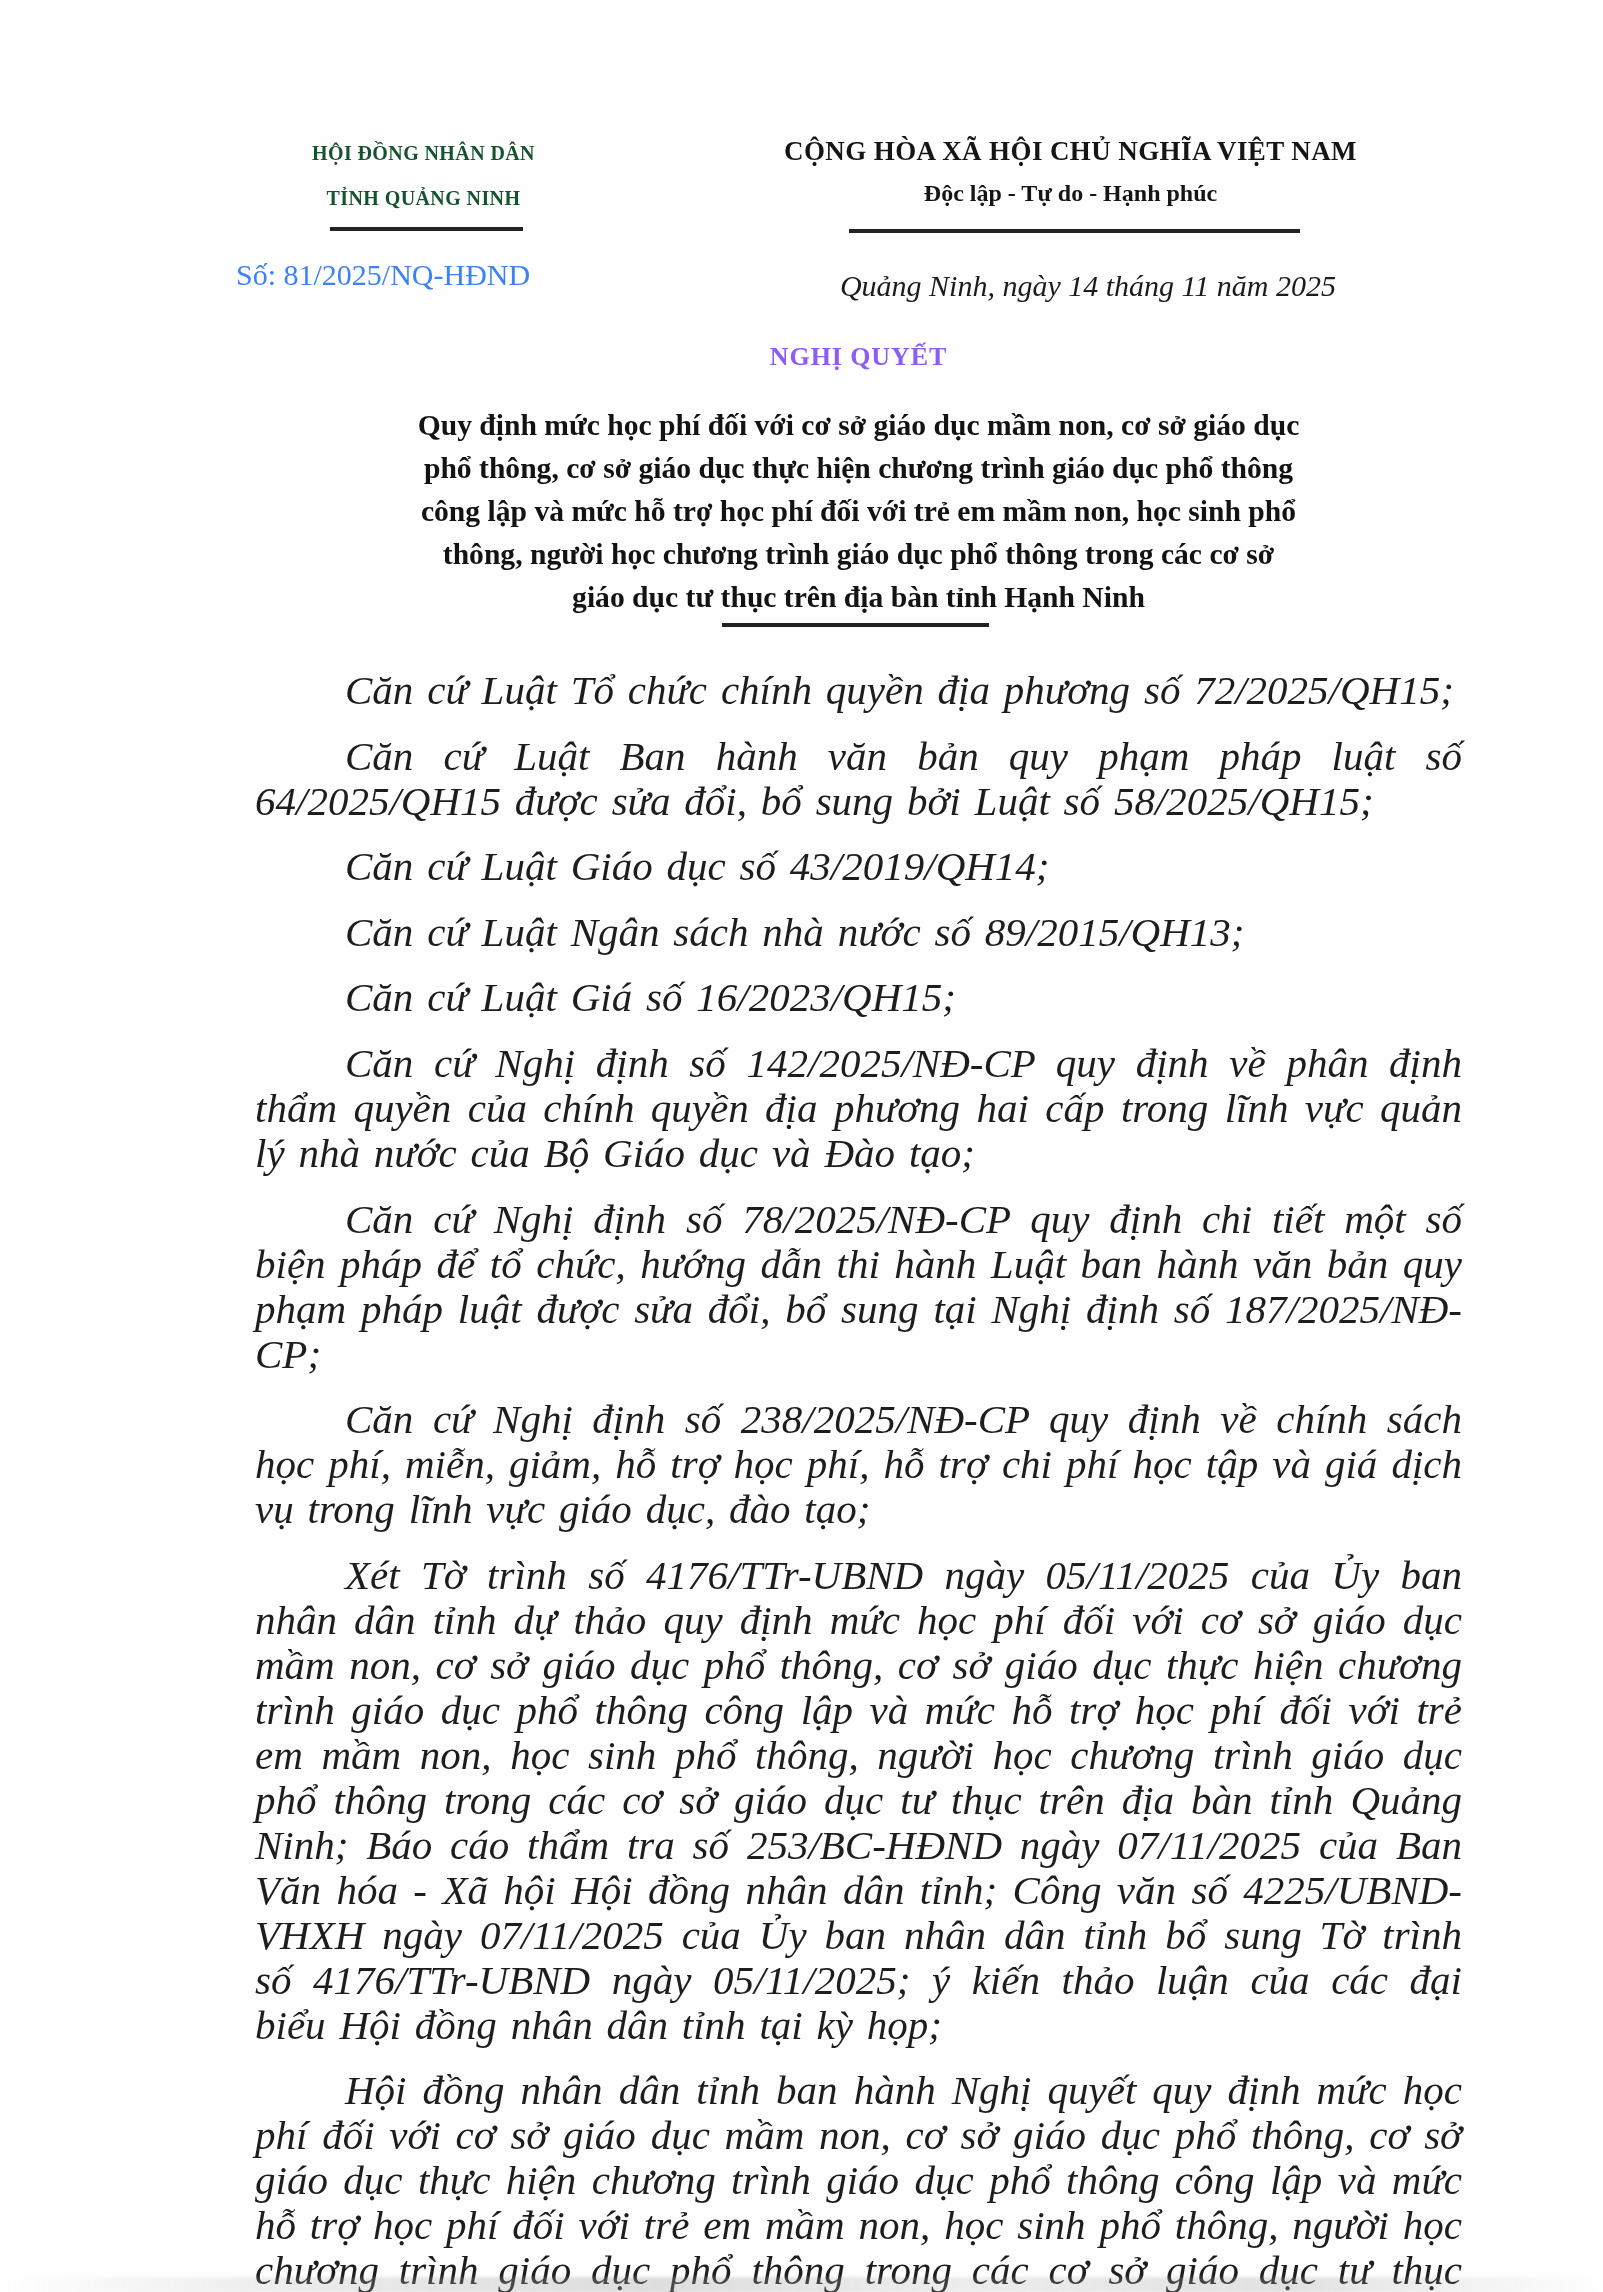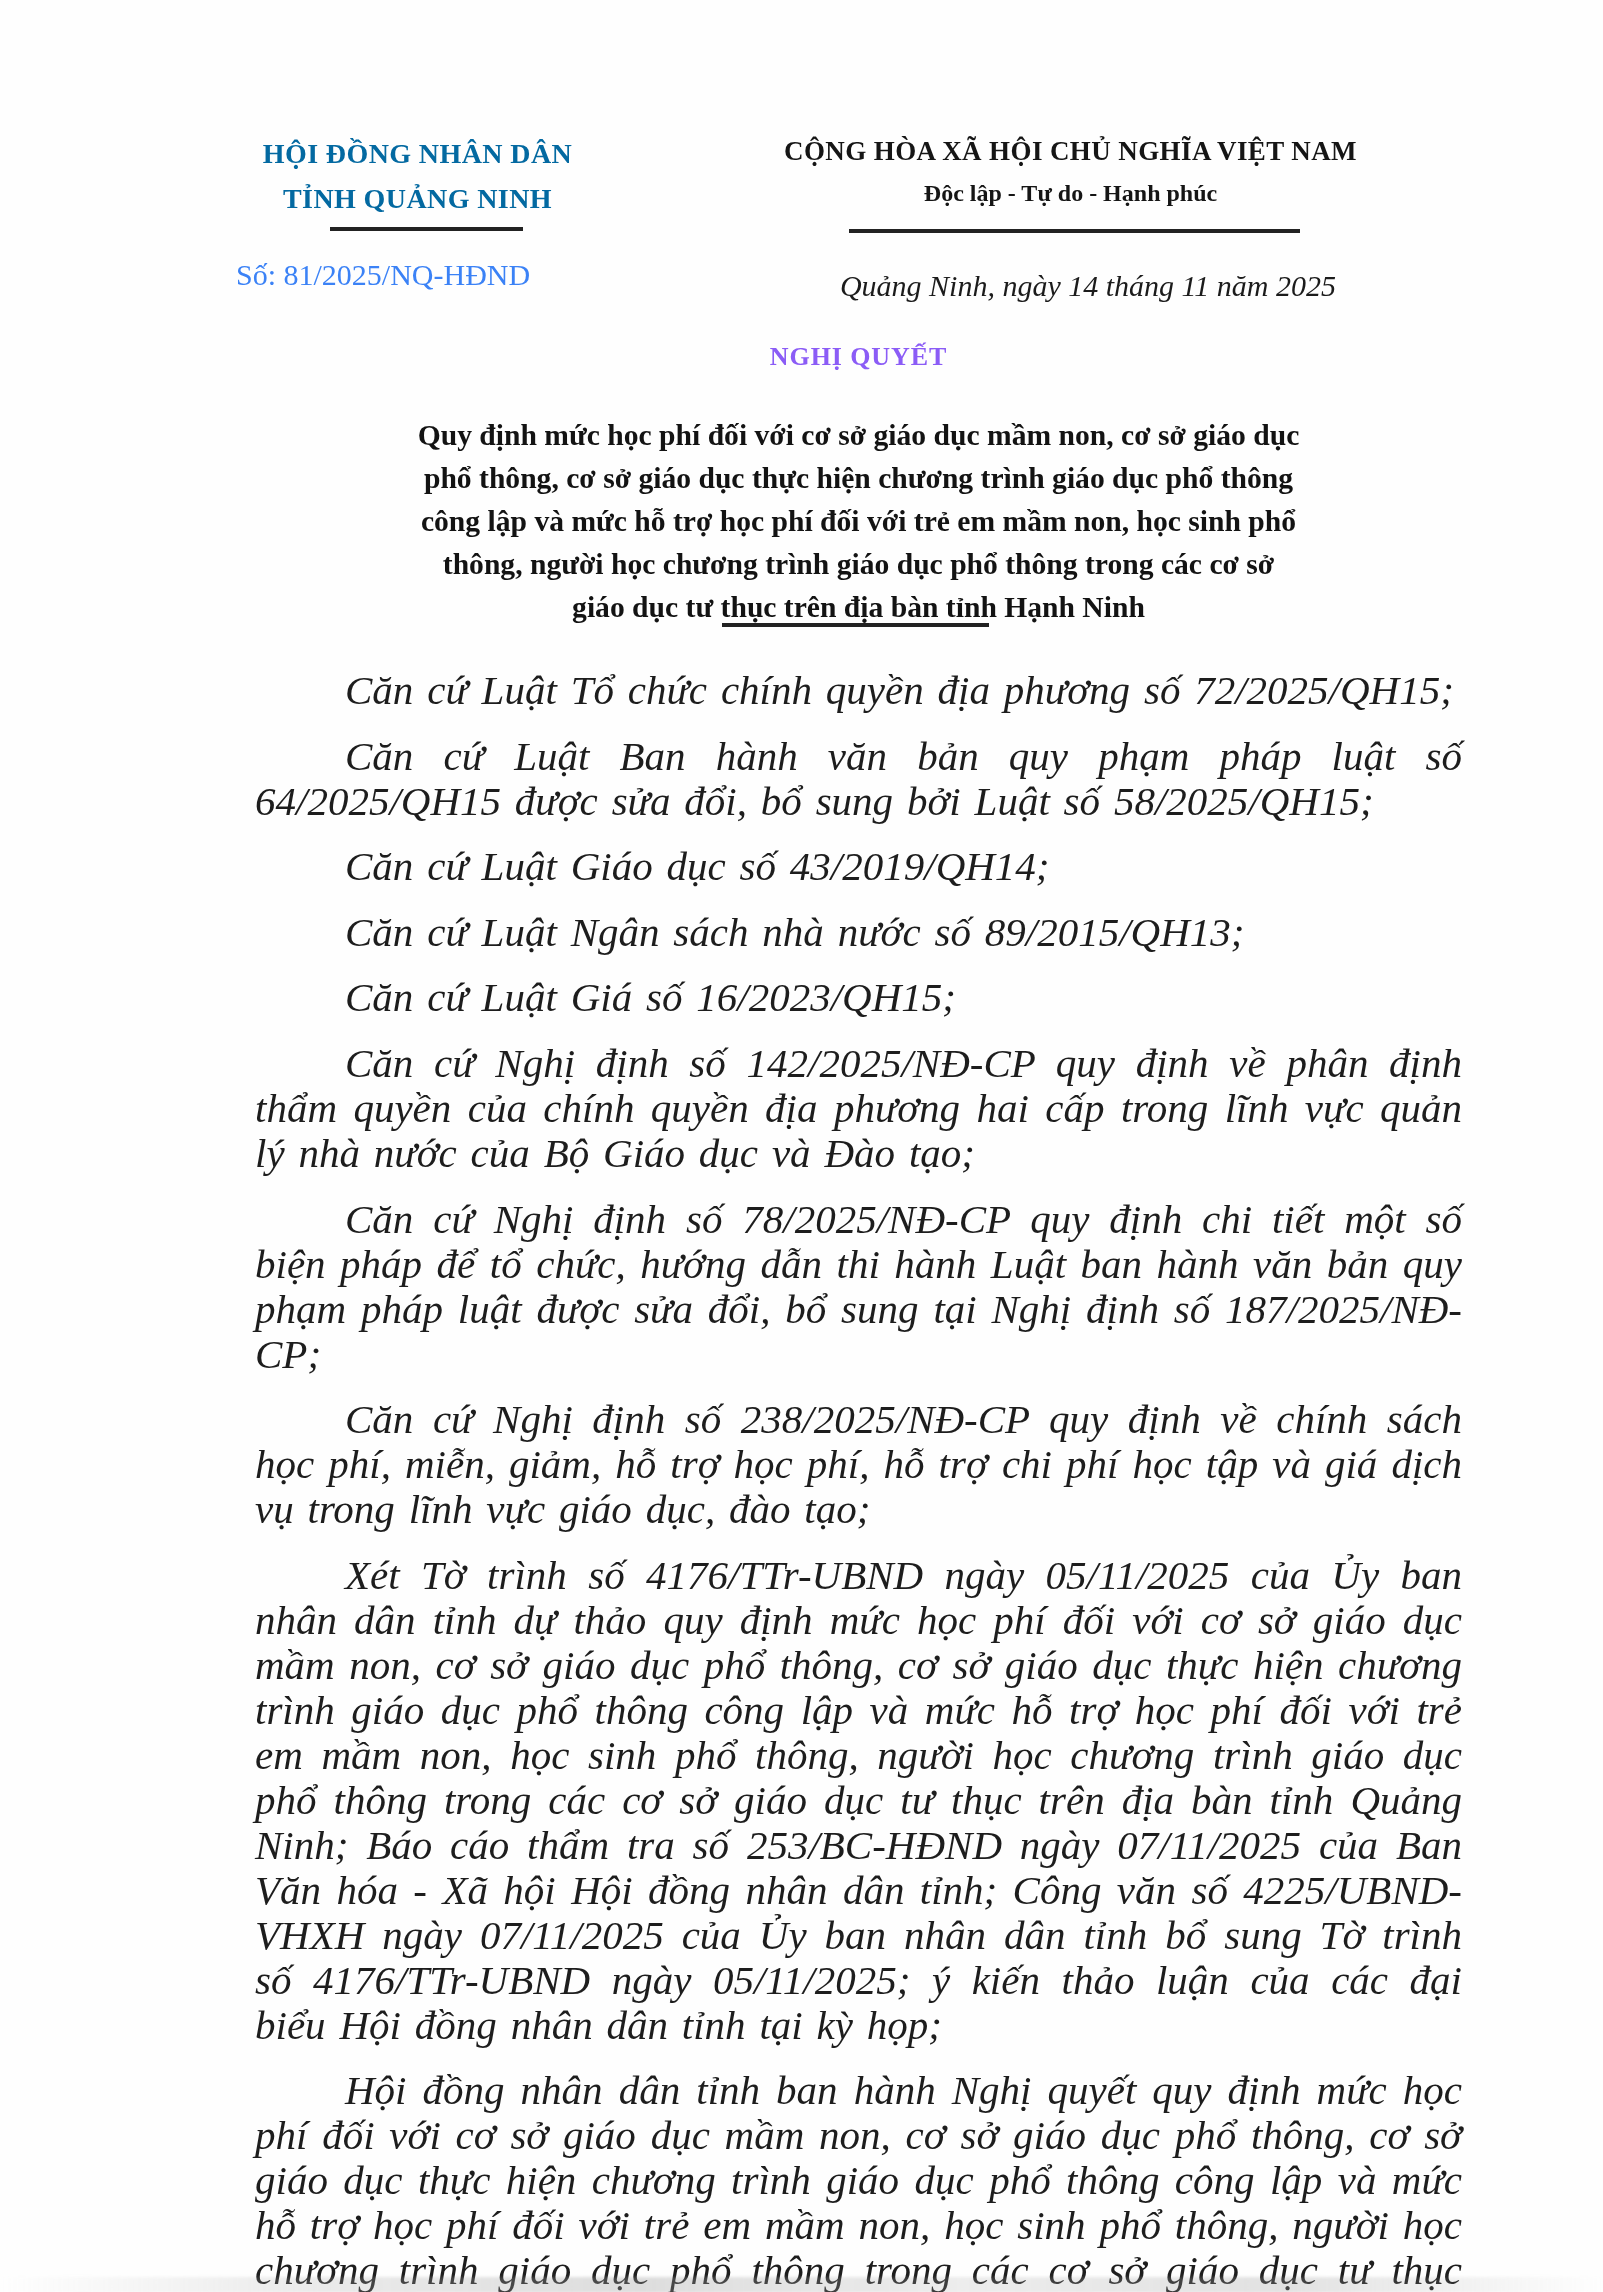--- a/index.html
+++ b/index.html
@@ -6,23 +6,23 @@
   .page{
     position:relative;
     width:1603px;height:2293px;
     background:#fefefe;
     font-family:"Liberation Serif", serif;
     color:#1b1b1b;
     overflow:hidden;
   }
   
   .hdr-left{
-    position:absolute;left:216px;top:131px;width:403px;
-    text-align:center;font-weight:bold;font-size:28px;line-height:45px;
-    letter-spacing:0.4px;color:#0369a1;
+    position:absolute;left:222px;top:131px;width:403px;
+    text-align:center;font-weight:bold;font-size:20px;line-height:45px;
+    letter-spacing:0.4px;color:#14532d;
   }
   .hdr-left-rule{
     position:absolute;left:330px;top:227px;width:193px;height:3.6px;
     background:#222;
   }
   .hdr-right{
     position:absolute;left:699px;top:131px;width:743px;
     text-align:center;font-weight:bold;color:#151515;
   }
   .hdr-right .motto1{font-size:27px;line-height:41px;letter-spacing:0.4px;}
@@ -39,21 +39,21 @@
     position:absolute;left:734px;top:269px;width:708px;
     text-align:center;font-style:italic;font-size:30px;color:#1b1b1b;font-family:Liberation Serif, serif;
   }
   
   .content{position:absolute;left:255px;width:1207px;}
   .doc-type{
     top:342px;text-align:center;font-weight:bold;font-size:26px;
     letter-spacing:0.9px;color:#8b5cf6;
   }
   .doc-title{
-    top:414px;text-align:center;font-weight:bold;font-size:29.6px;
+    top:404px;text-align:center;font-weight:bold;font-size:29.6px;
     line-height:43px;color:#131313;
   }
   .title-rule{
     position:absolute;left:722px;top:623px;width:267px;height:3.6px;background:#222;
   }
   
   .body-text{
     top:668px;
     font-style:italic;font-size:41px;line-height:45px;
     text-align:justify;color:#1d1d1d;word-spacing:3.6px;

